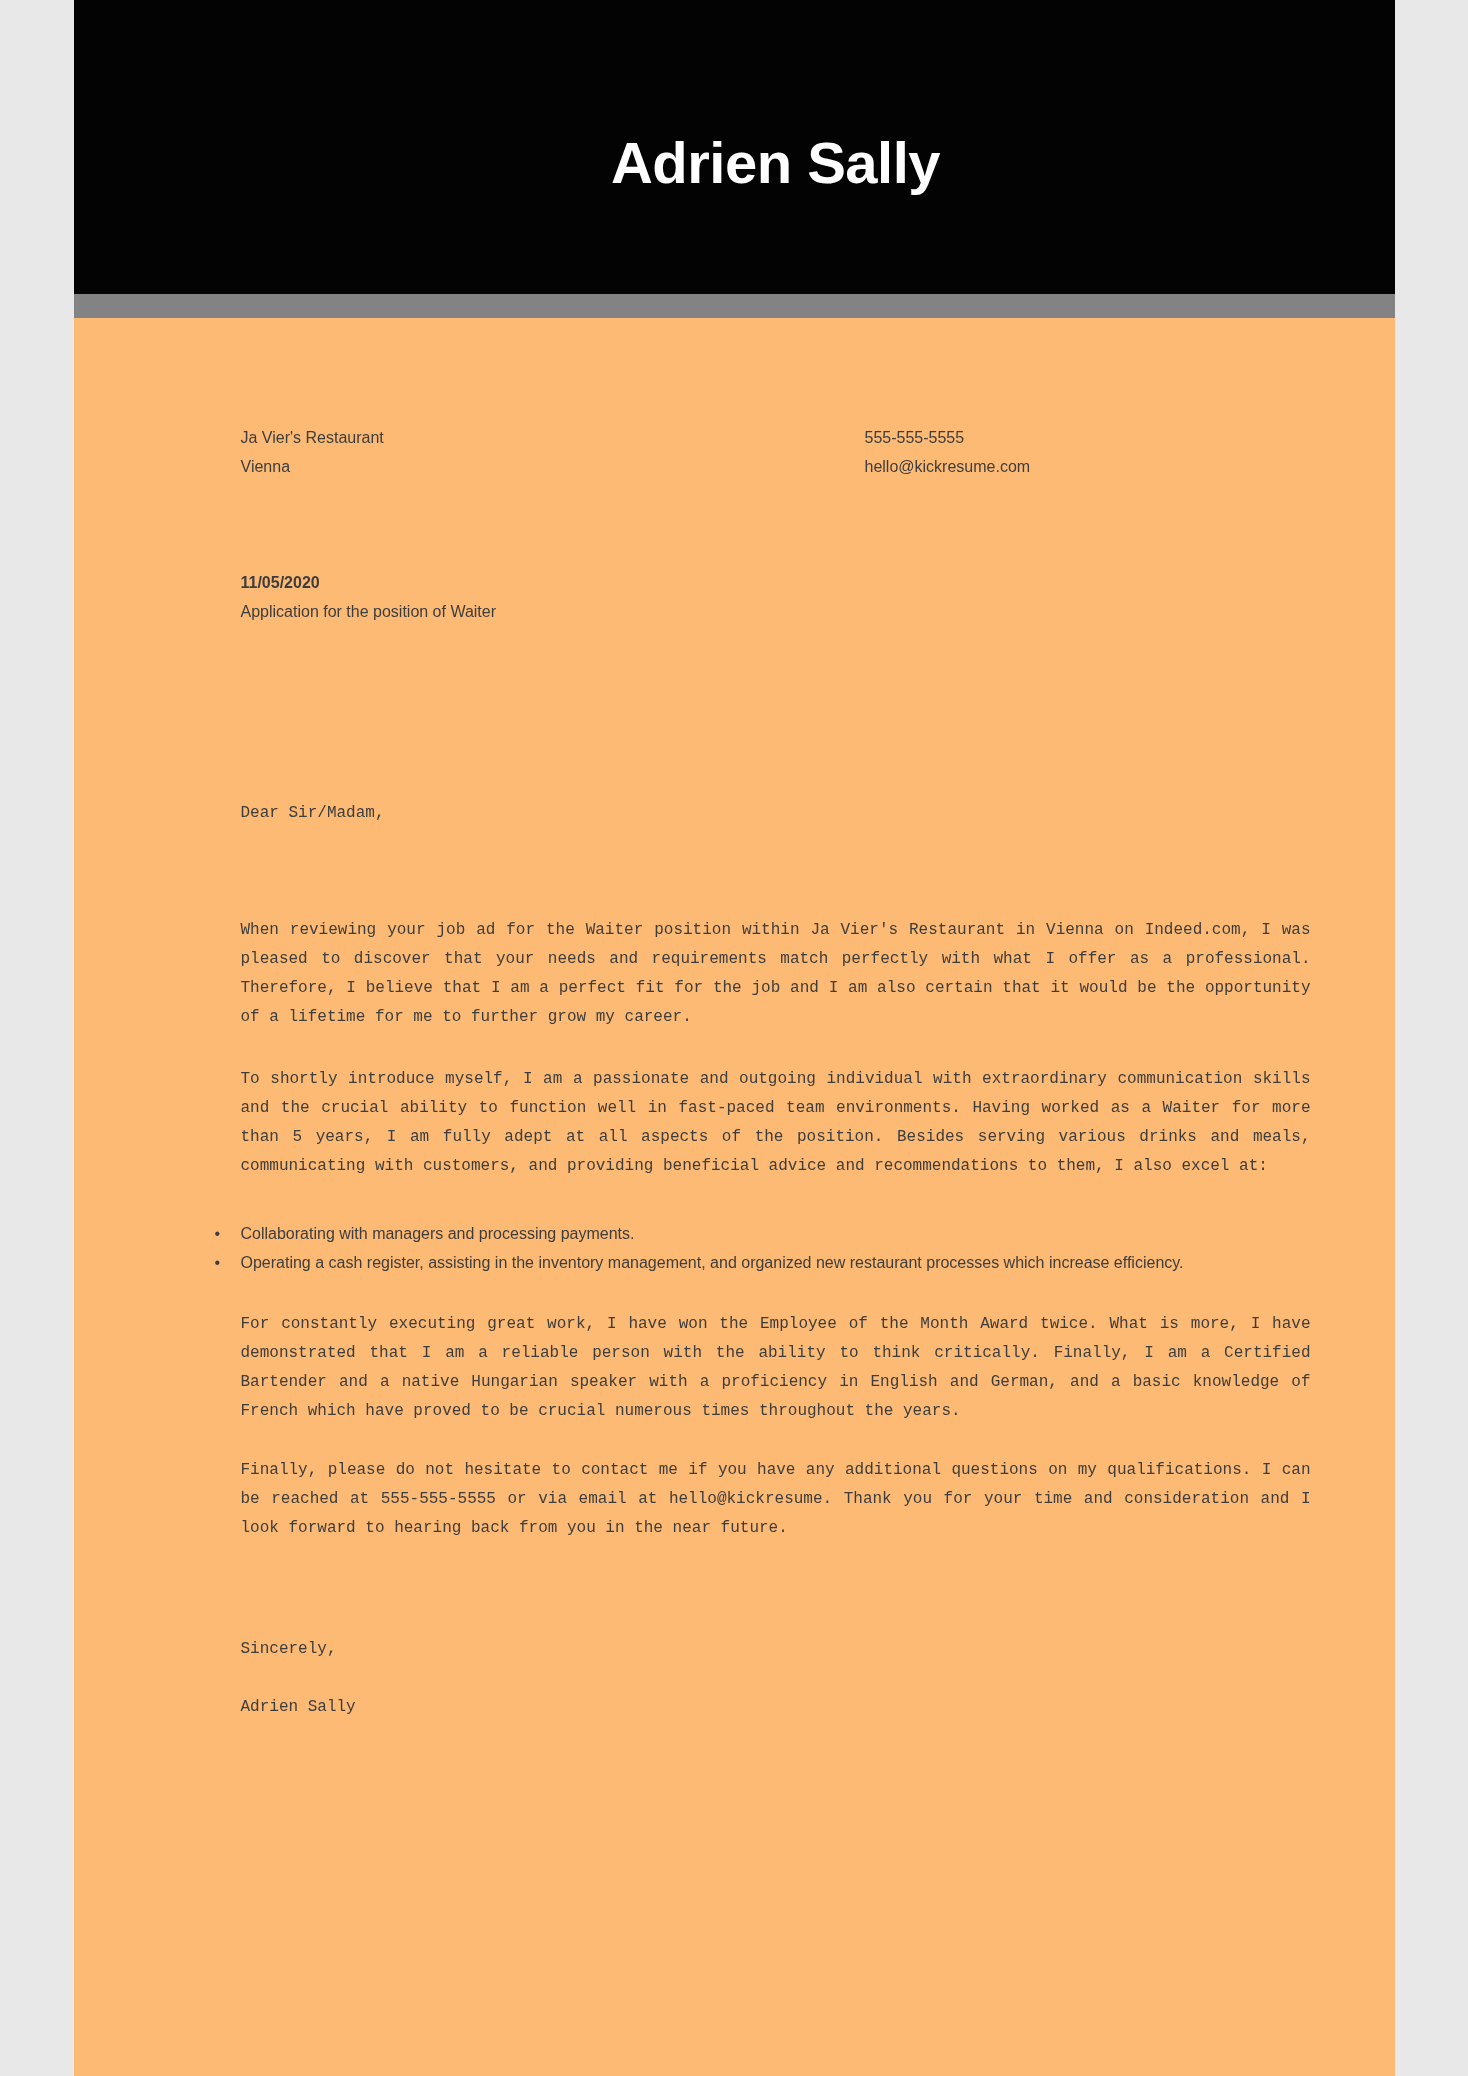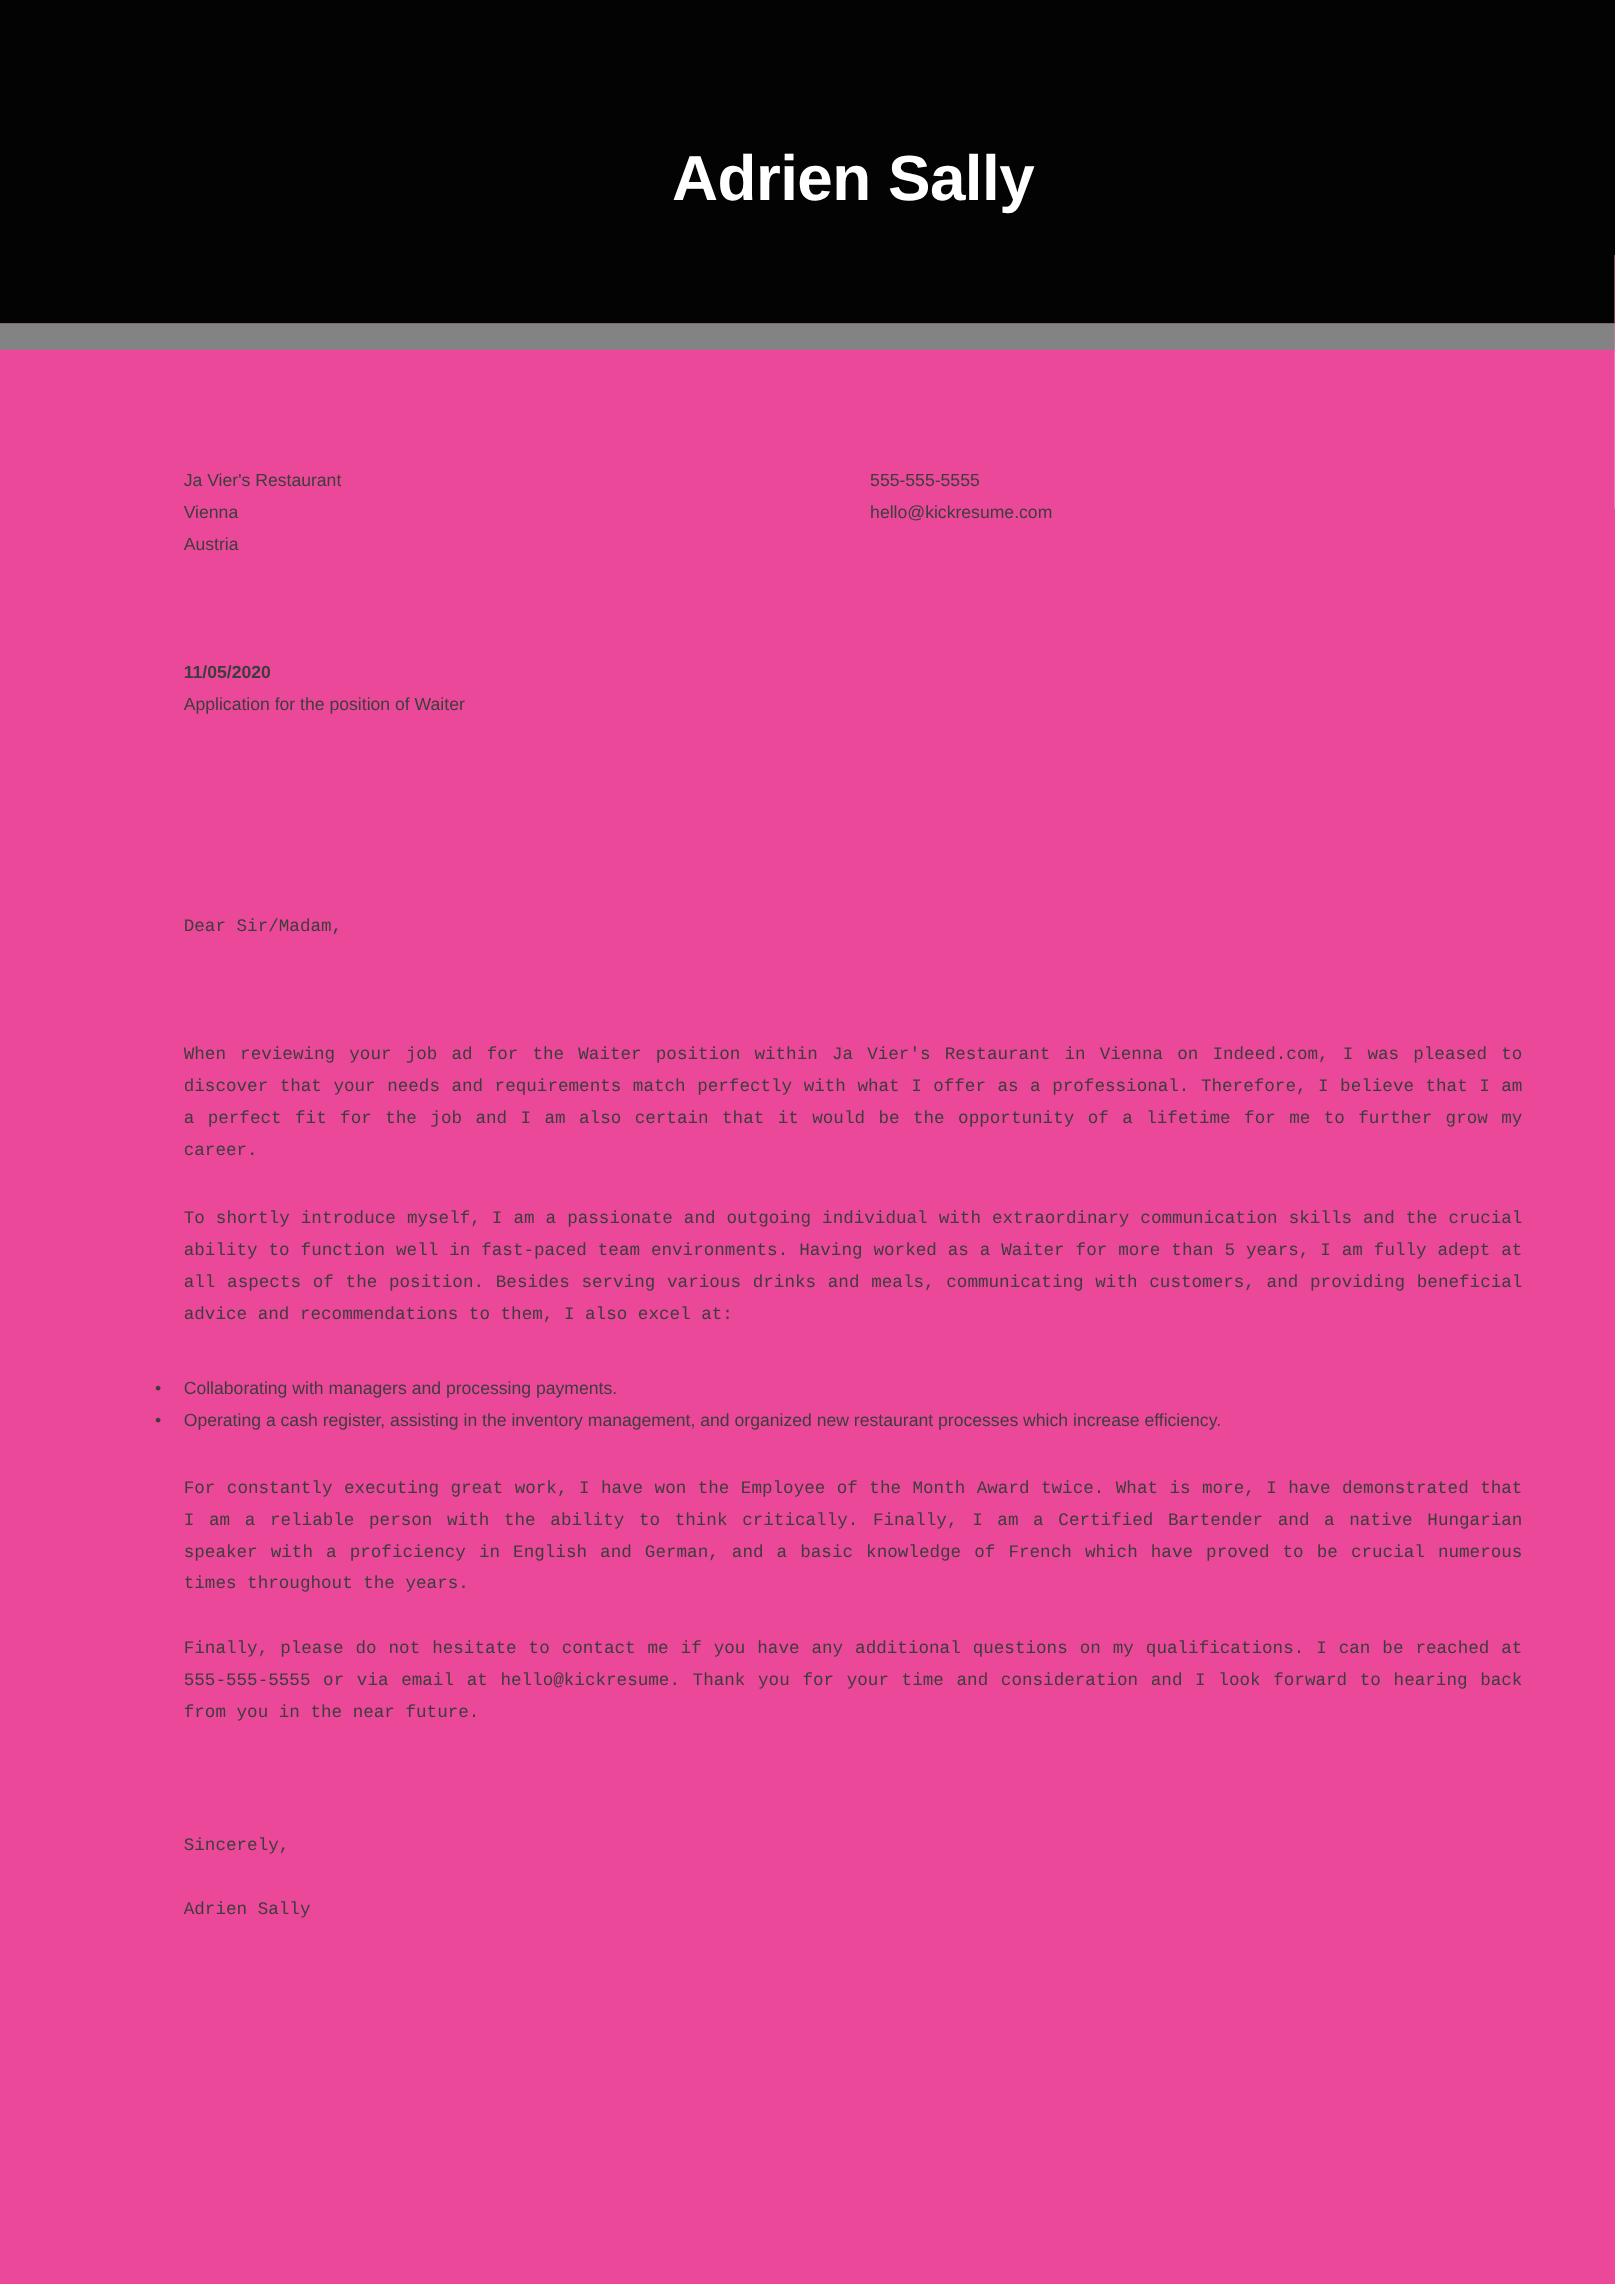--- a/index.html
+++ b/index.html
@@ -2,24 +2,24 @@
 <html><head>
 <meta charset="utf-8">
 <style>
   html, body {
     margin: 0;
     padding: 0;
     background: #e8e8e8;
   }
   .page {
     position: relative;
-    width: 1468px;
+    width: 1321px;
     height: 2076px;
     margin: 0 auto;
-    background: #ec4899;
+    background: #fdba74;
     font-family: "Liberation Sans", sans-serif;
     color: #3d3d3d;
     overflow: hidden;
   }
   .header {
     height: 294px;
     background: #030303;
     display: flex;
     align-items: center;
     justify-content: center;
@@ -108,21 +108,20 @@
   </header>
 
   <div class="accent-bar"></div>
 
   <main class="content">
 
     <section class="addr-row">
       <div class="addr-left">
         <div>Ja Vier's Restaurant</div>
         <div>Vienna</div>
-        <div>Austria</div>
       </div>
       <div class="addr-right">
         <div>555-555-5555</div>
         <div>hello@kickresume.com</div>
       </div>
     </section>
 
     <section class="date-block">
       <div class="date">11/05/2020</div>
       <div class="subject">Application for the position of Waiter</div>

